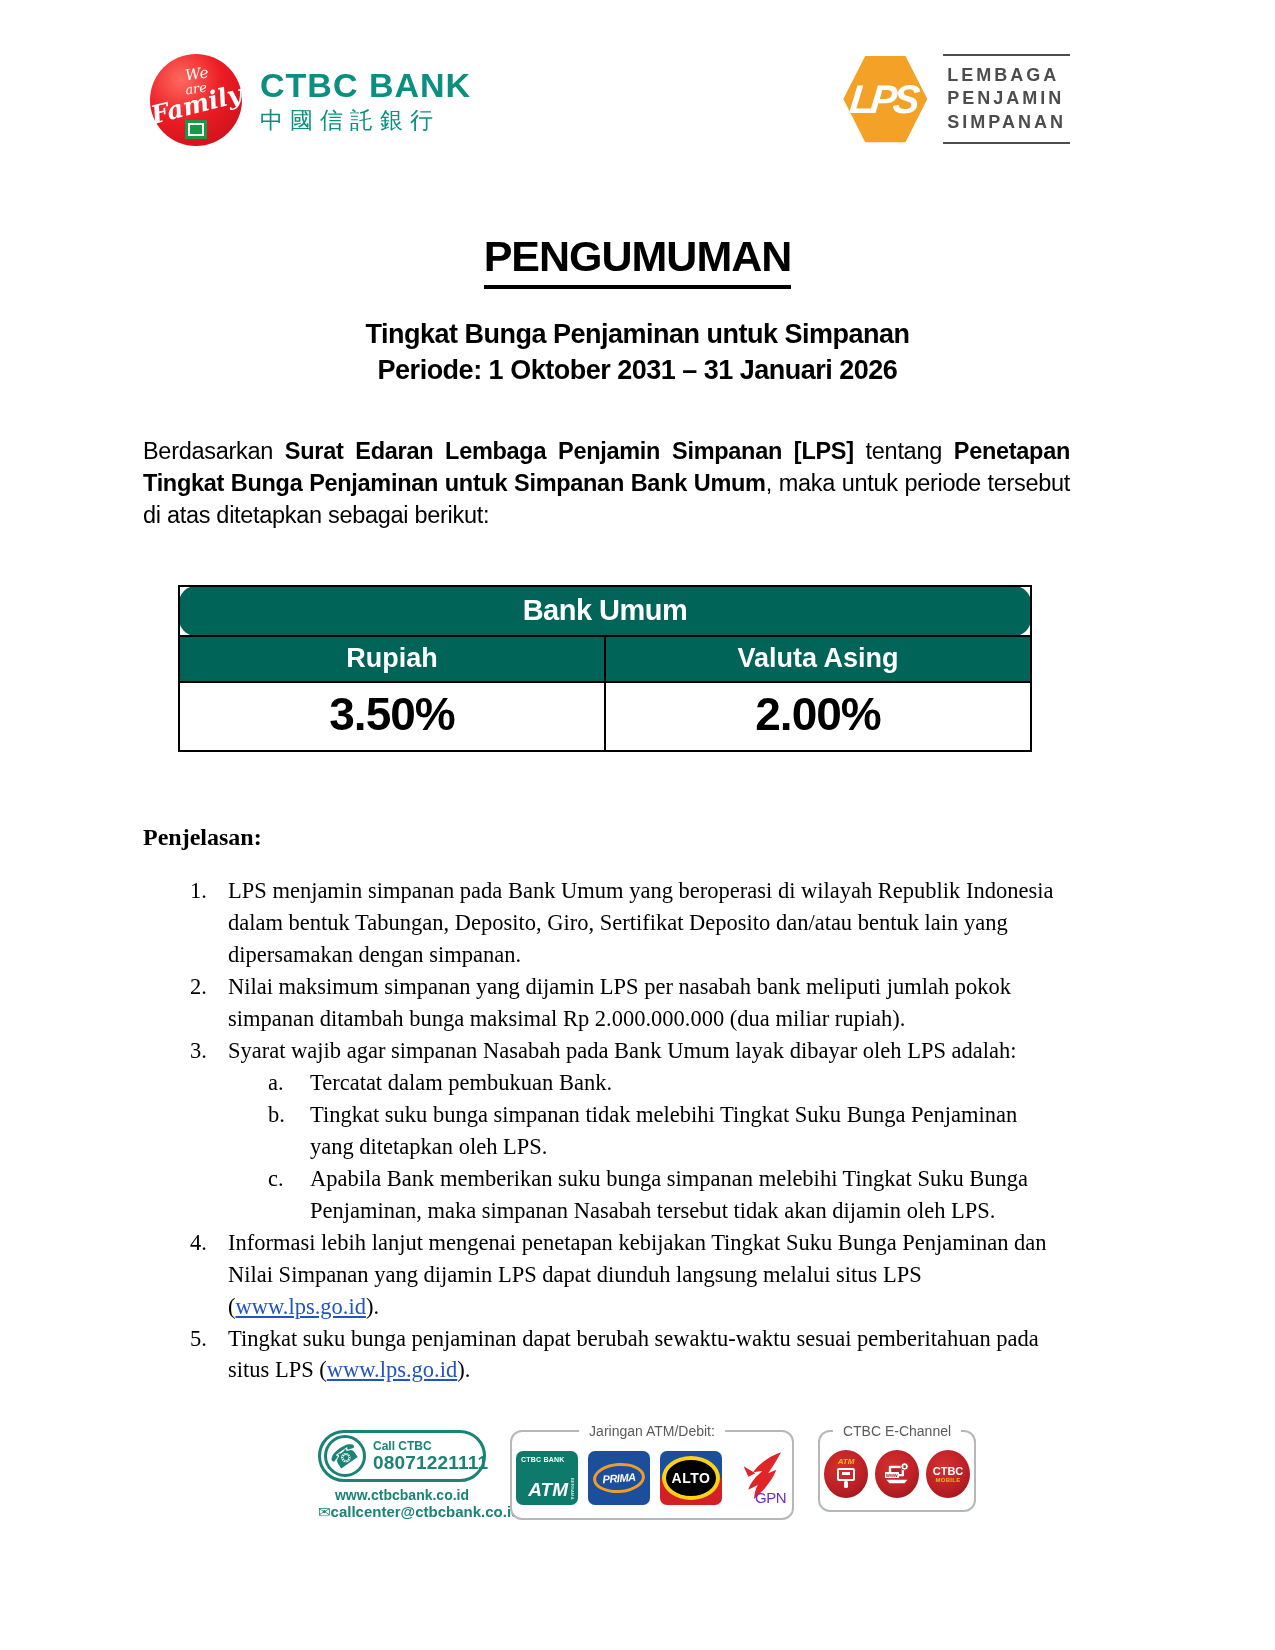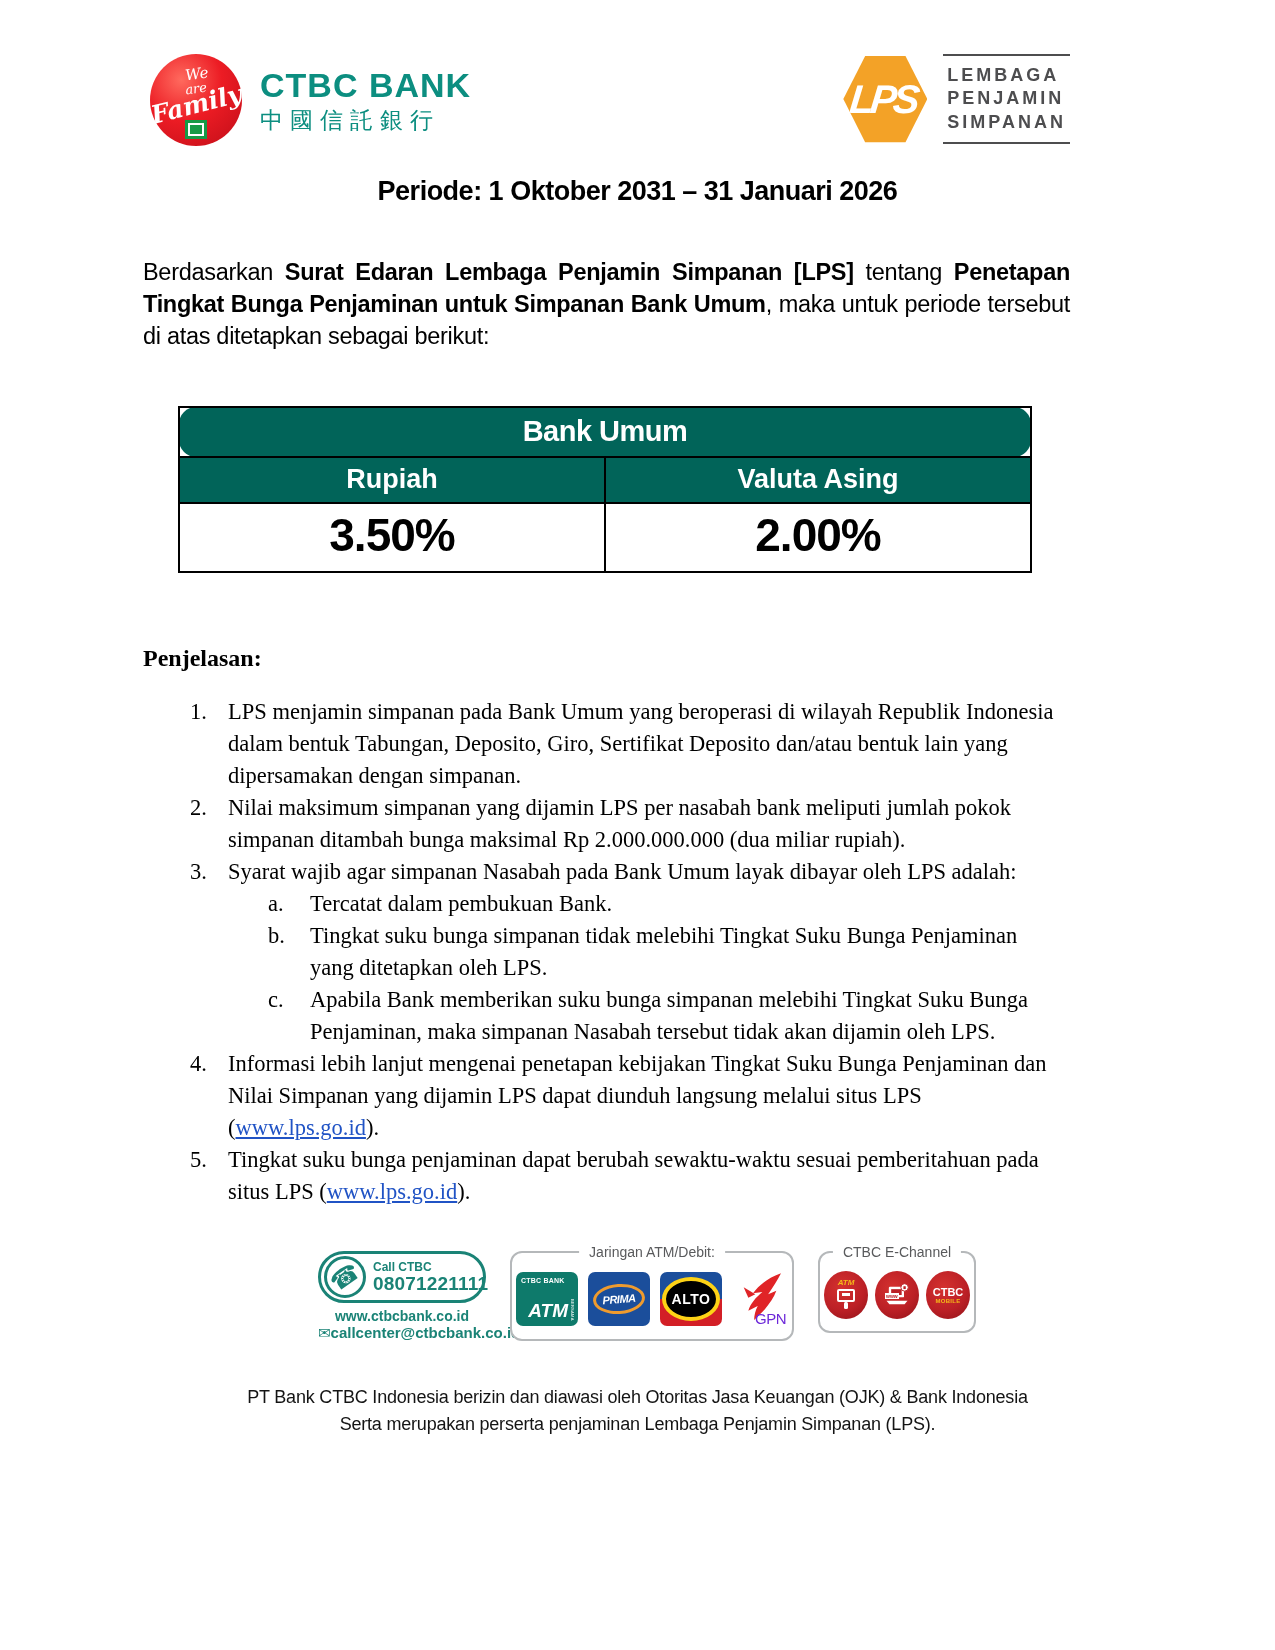--- a/index.html
+++ b/index.html
@@ -142,21 +142,25 @@
         <span>LPS</span>
       </div>
       <div class="lps-words">
         <div>LEMBAGA</div>
         <div>PENJAMIN</div>
         <div>SIMPANAN</div>
       </div>
     </div>
   </div>
 
+  <div class="title-wrap">
+    <div class="doc-title">PENGUMUMAN</div>
+  </div>
   <div class="subtitle">
+    <div>Tingkat Bunga Penjaminan untuk Simpanan</div>
     <div>Periode: 1 Oktober 2031 – 31 Januari 2026</div>
   </div>
 
   <p class="intro"><span>Berdasarkan </span><span class="b">Surat Edaran Lembaga Penjamin Simpanan [LPS]</span><span> tentang </span><span class="b">Penetapan Tingkat Bunga Penjaminan untuk Simpanan Bank Umum</span><span>, maka untuk periode tersebut di atas ditetapkan sebagai berikut:</span></p>
 
   <table class="rate-table">
     <tbody>
       <tr class="row-head">
         <th colspan="2">Bank Umum</th>
       </tr>
@@ -277,18 +281,14 @@
         </div>
         <div class="ech ech-mobile">
           <span class="m1">CTBC</span>
           <span class="m2">MOBILE</span>
         </div>
       </div>
     </div>
 
   </div>
 
-  <div class="legal">
-    <div>PT Bank CTBC Indonesia berizin dan diawasi oleh Otoritas Jasa Keuangan (OJK) &amp; Bank Indonesia</div>
-    <div>Serta merupakan perserta penjaminan Lembaga Penjamin Simpanan (LPS).</div>
-  </div>
 
 </div>
 
 </body></html>

